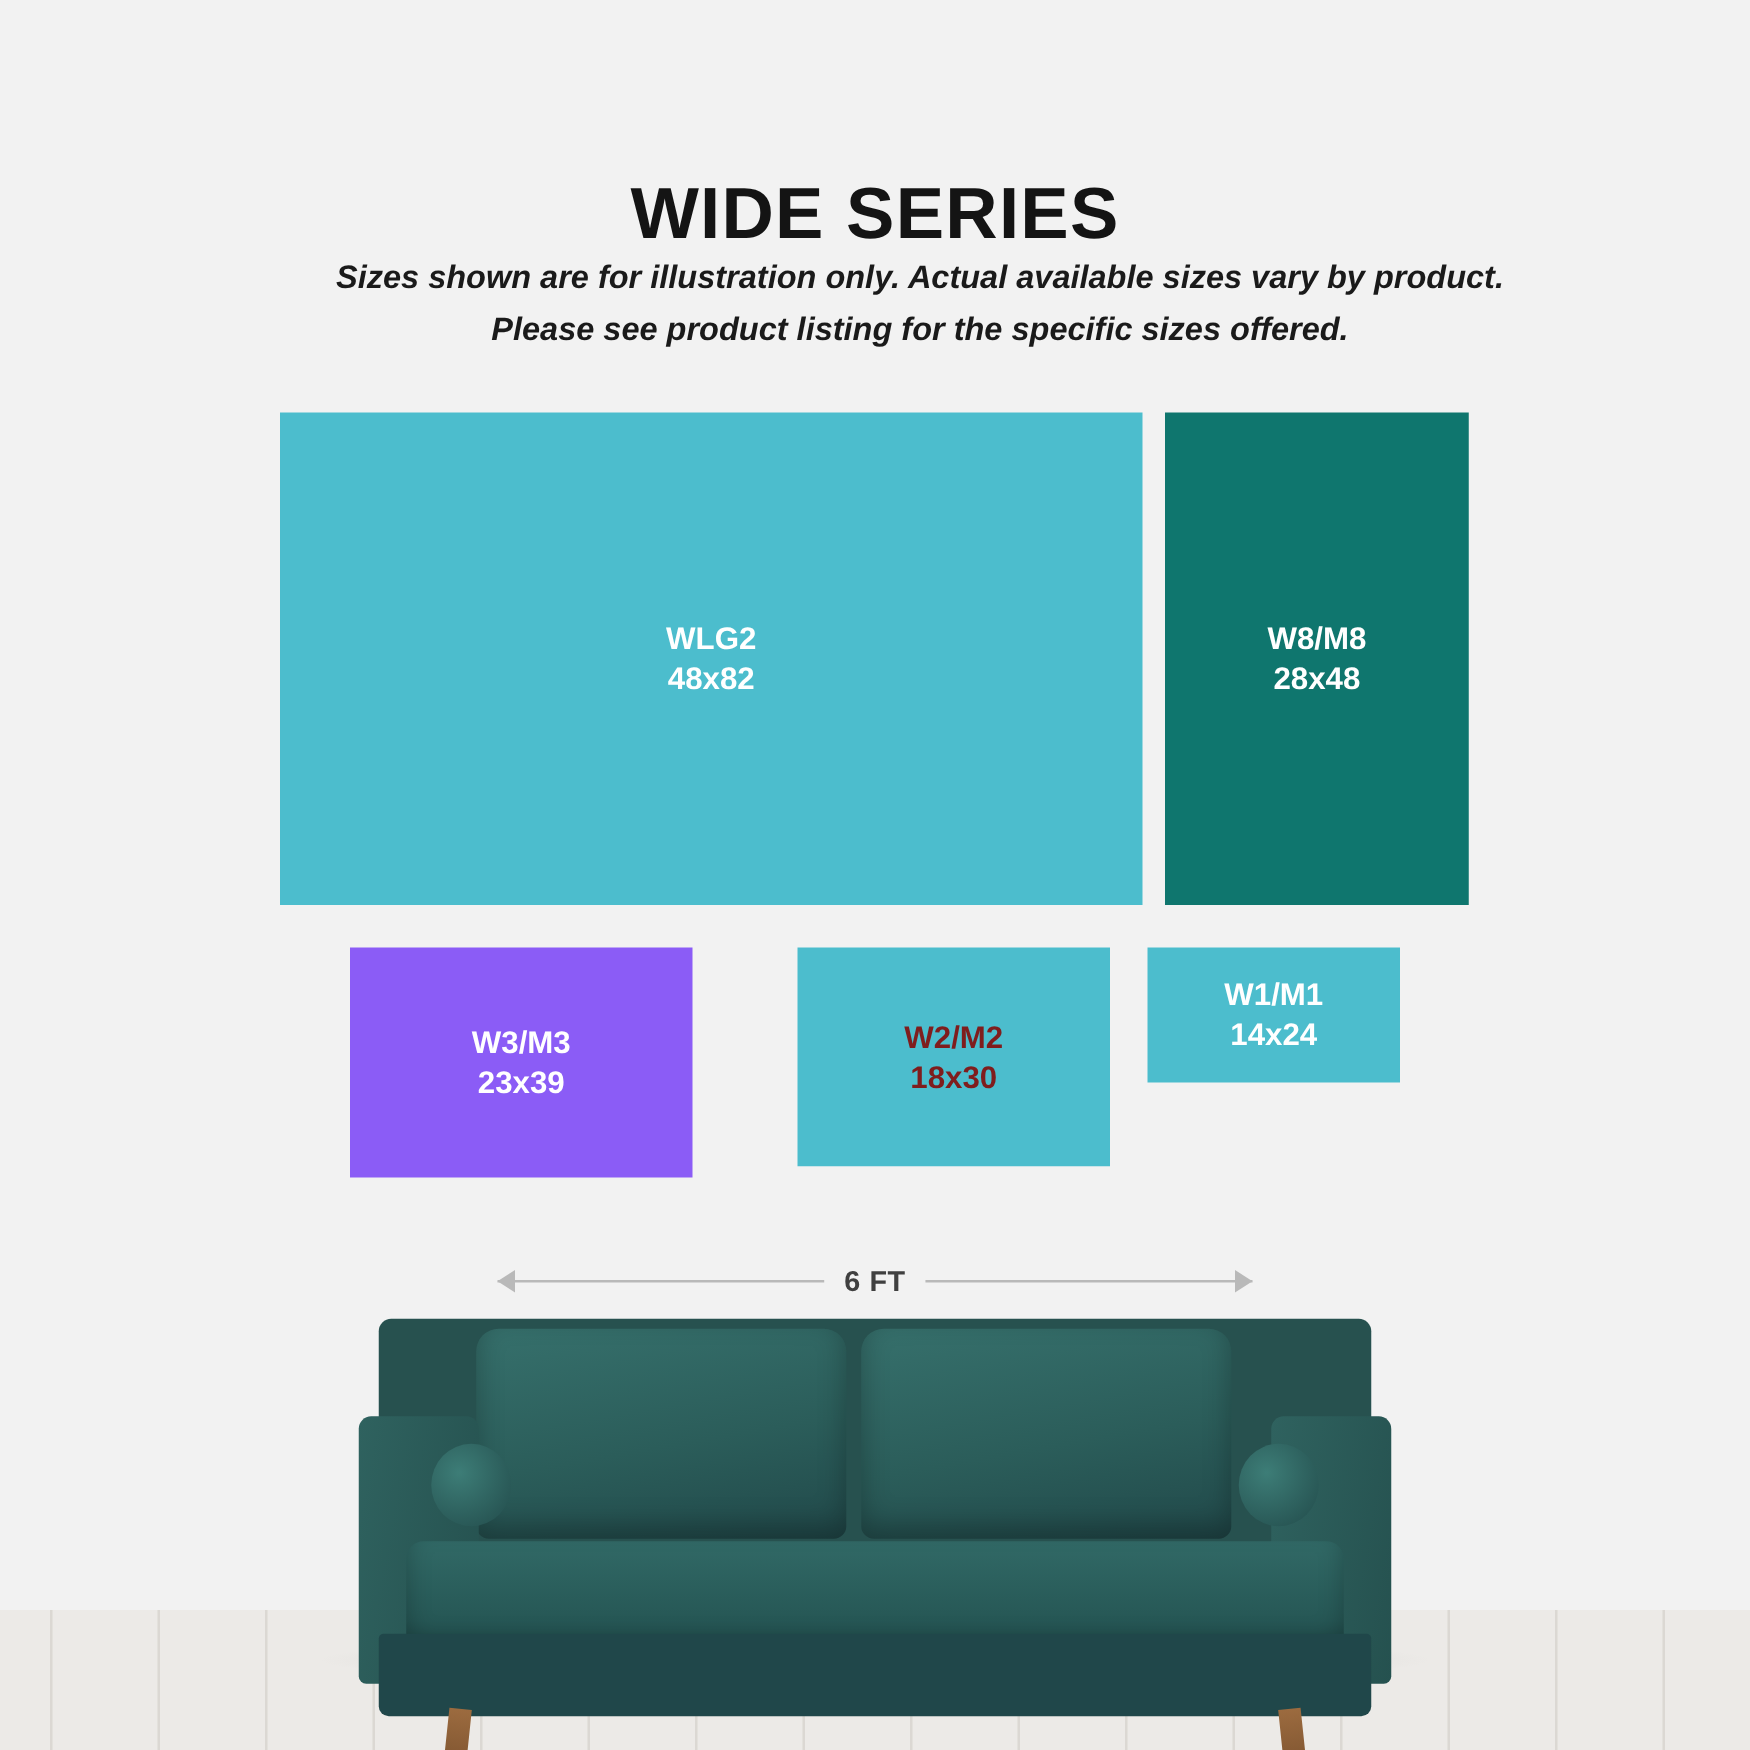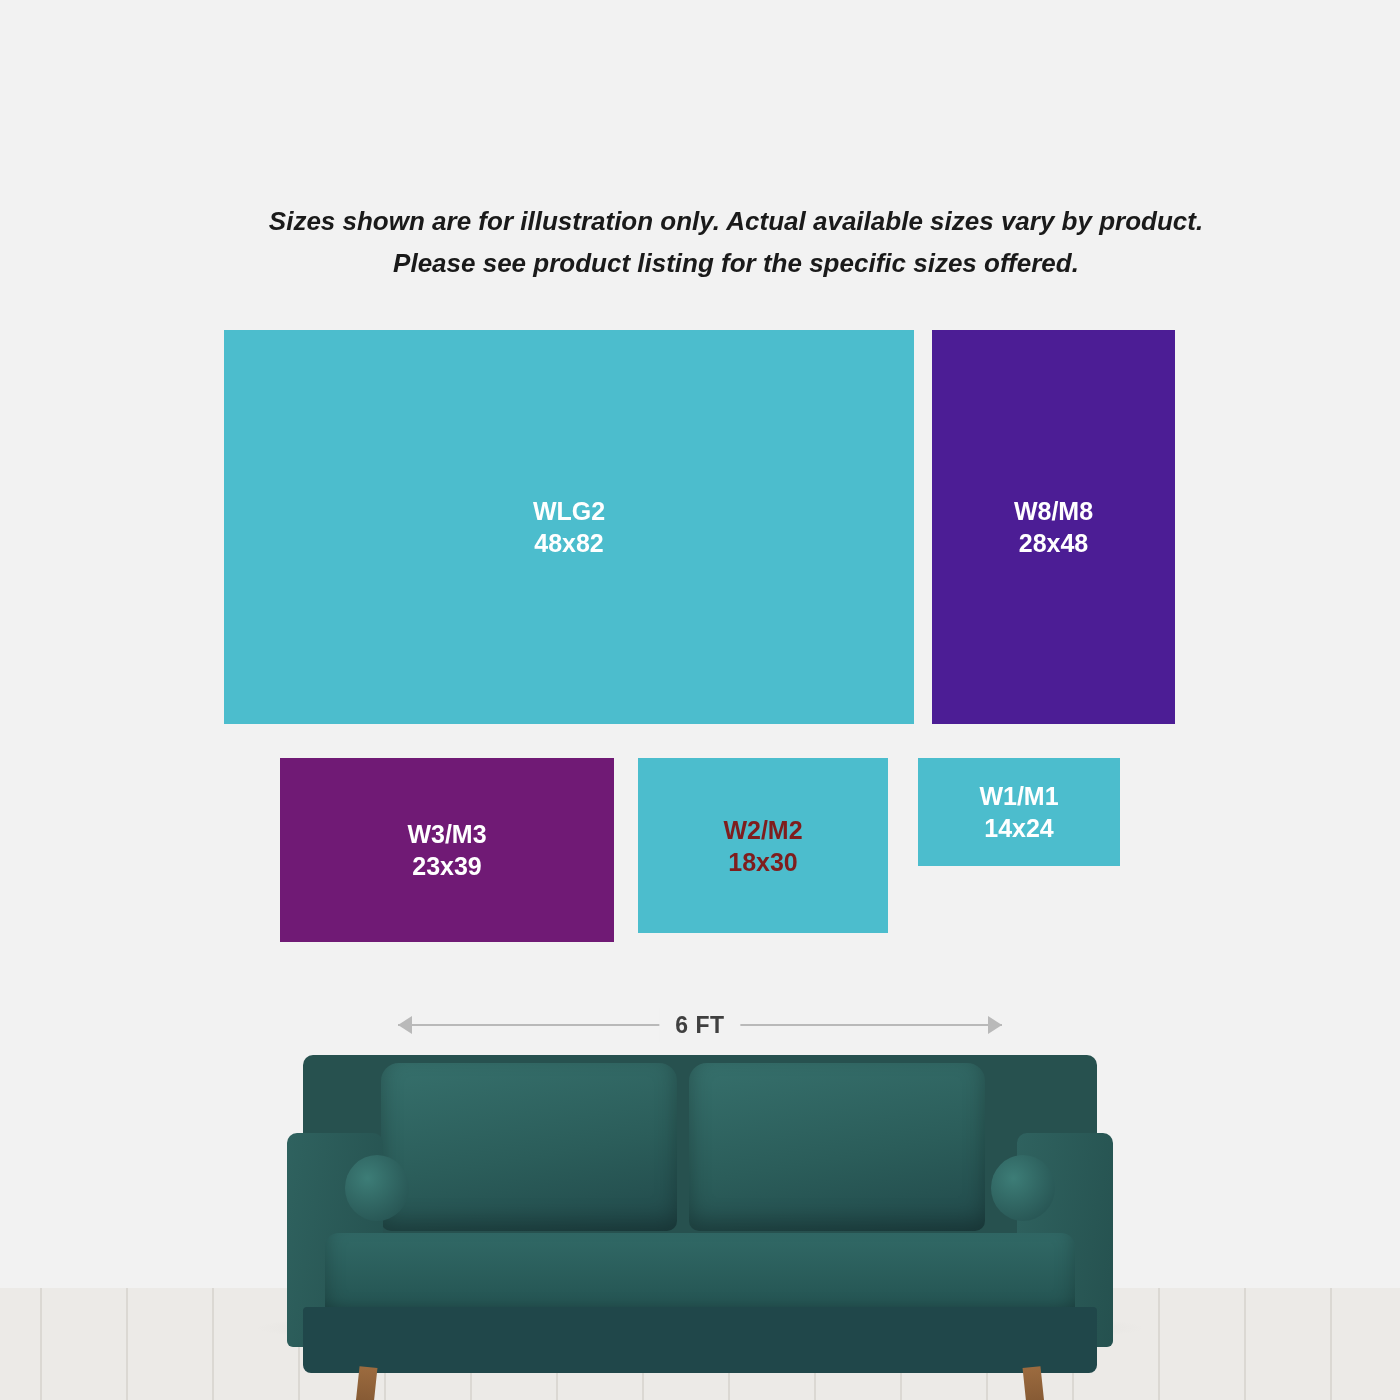--- a/index.html
+++ b/index.html
@@ -215,37 +215,38 @@
     border-radius: 0 0 6px 6px;
   }
   .sofa .leg.l1 { left: 72px; transform: rotate(6deg); }
   .sofa .leg.l2 { right: 72px; transform: rotate(-6deg); }
 </style>
 </head>
 <body>
 
 <div id="page" style="background: rgb(242, 242, 242);">
 
+  <h1 class="title">WIDE SERIES</h1>
 
   <div class="subtitle">
     <span class="line">Sizes shown are for illustration only. Actual available sizes vary by product.</span>
     <span class="line">Please see product listing for the specific sizes offered.</span>
   </div>
 
   <div class="frame" id="f0" style="left: 224px; top: 330px; width: 690px; height: 394px; background: rgb(76, 189, 205); color: rgb(255, 255, 255);">
     <span class="code">WLG2</span>
     <span class="dims">48x82</span>
   </div>
 
-  <div class="frame" id="f1" style="left: 932px; top: 330px; width: 243px; height: 394px; background: #4c1d95; color: rgb(255, 255, 255);">
+  <div class="frame" id="f1" style="left: 932px; top: 330px; width: 243px; height: 394px; background: #0f766e; color: rgb(255, 255, 255);">
     <span class="code">W8/M8</span>
     <span class="dims">28x48</span>
   </div>
 
-  <div class="frame" id="f2" style="left: 280px; top: 758px; width: 334px; height: 184px; background: #701a75; color: rgb(255, 255, 255);">
+  <div class="frame" id="f2" style="left: 280px; top: 758px; width: 274px; height: 184px; background: #8b5cf6; color: rgb(255, 255, 255);">
     <span class="code">W3/M3</span>
     <span class="dims">23x39</span>
   </div>
 
   <div class="frame" id="f3" style="left: 638px; top: 758px; width: 250px; height: 175px; background: rgb(76, 189, 205); color: #7f1d1d;">
     <span class="code">W2/M2</span>
     <span class="dims">18x30</span>
   </div>
 
   <div class="frame" id="f4" style="left: 918px; top: 758px; width: 202px; height: 108px; background: rgb(76, 189, 205); color: rgb(255, 255, 255);">

